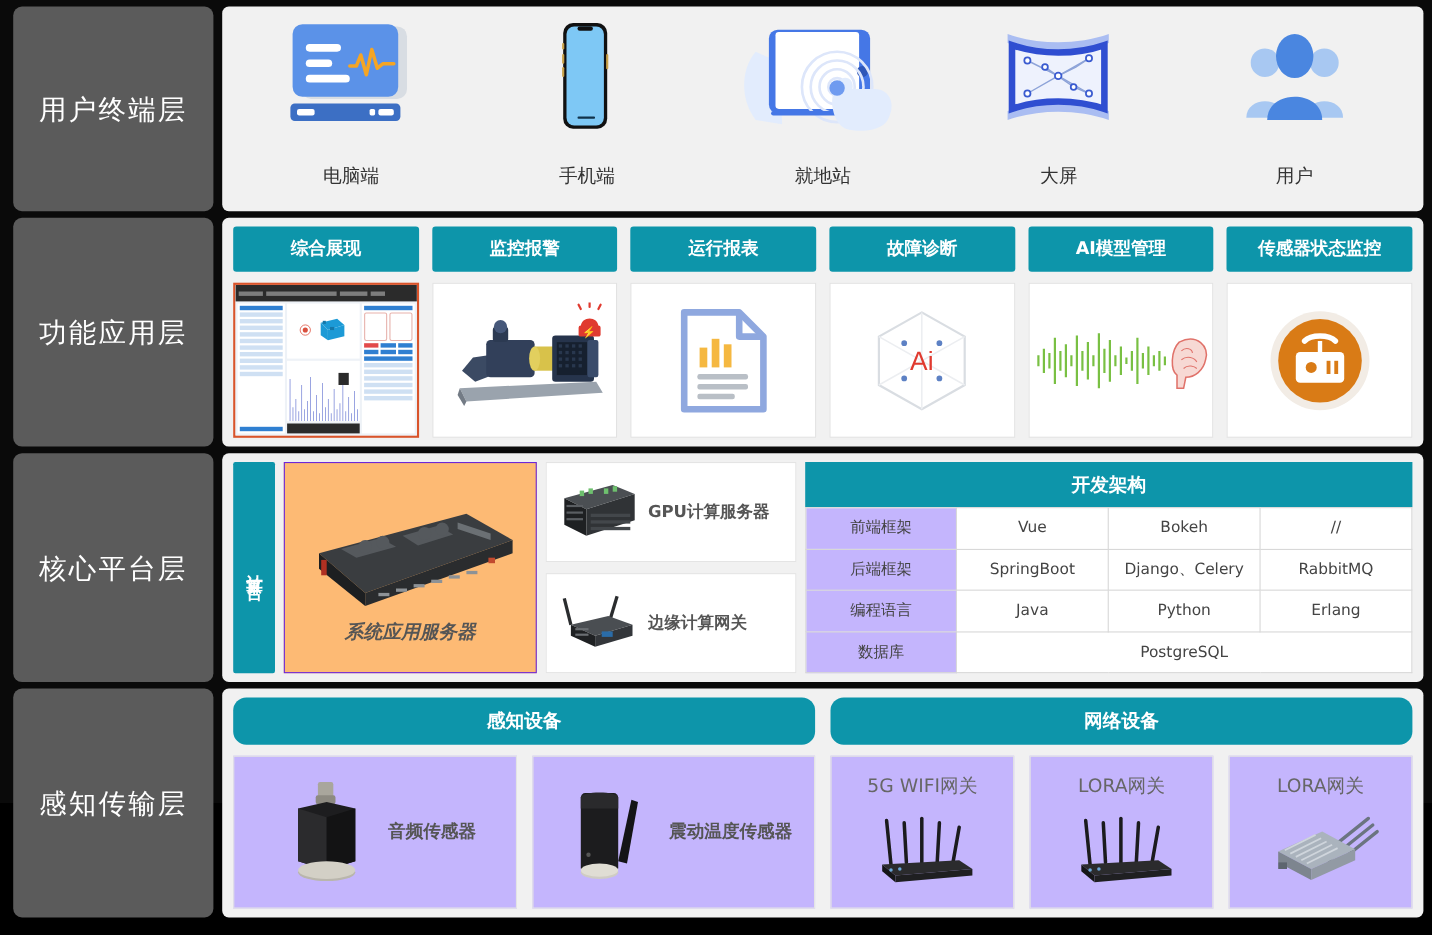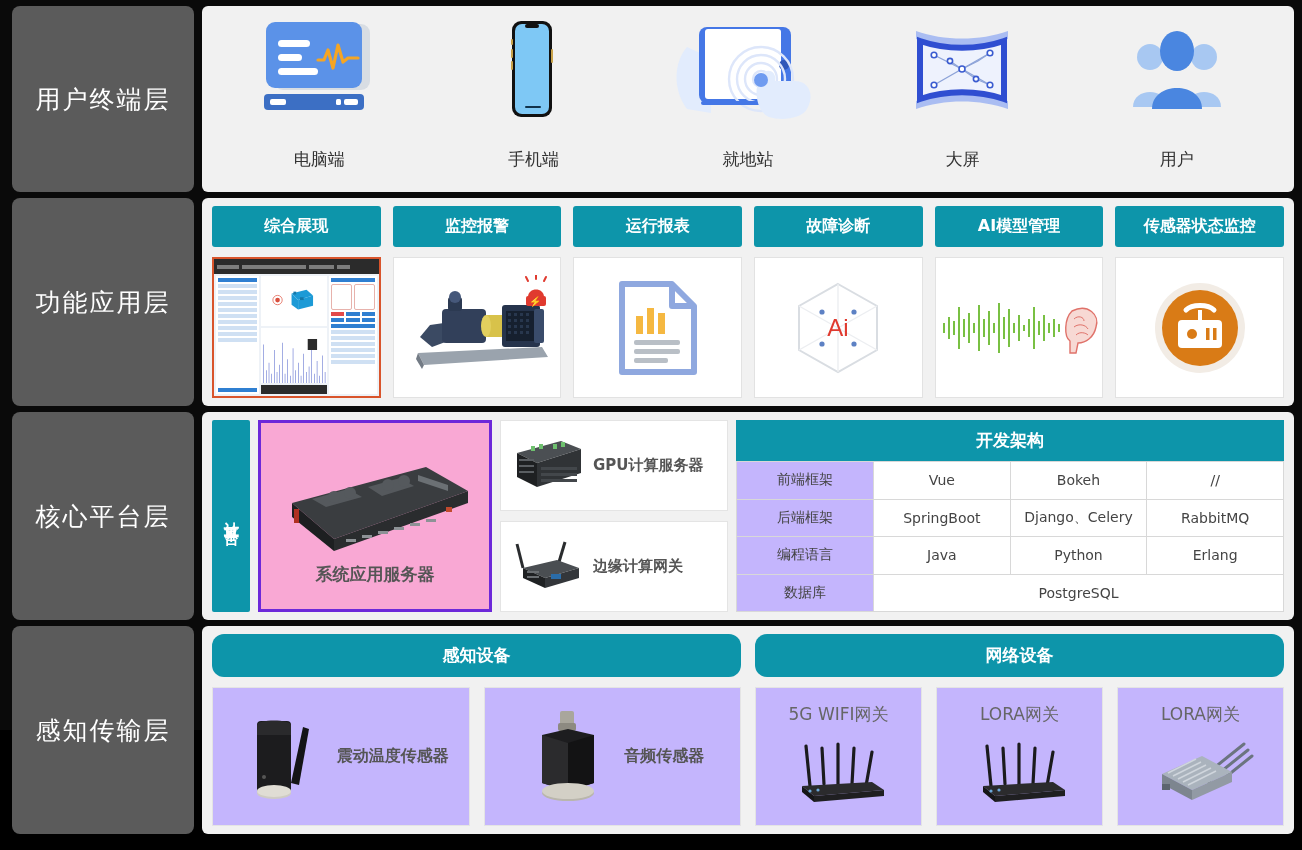--- a/index.html
+++ b/index.html
@@ -58,22 +58,22 @@
   .row3{height:208px;}
   .core{display:flex;gap:8px;flex:1;}
   .compute-bar{
     width:38px;flex:0 0 38px;background:#0d95aa;color:#fff;
     display:flex;align-items:center;justify-content:center;
     font-size:15px;font-weight:bold;line-height:1.25;
     writing-mode:vertical-rl;letter-spacing:3px;border-radius:2px;
     font-family:"DejaVu Sans","Liberation Sans",sans-serif;
   }
   .server-card{
-    width:228px;flex:0 0 228px;background:#f9a8d4;border:3px solid #6d28d9;
-    display:flex;flex-direction:column;align-items:center;justify-content:center;
+    width:228px;flex:0 0 228px;background:#fdba74;border:1px solid #6d28d9;
+    display:flex;flex-direction:column;align-items:center;justify-content:center;font-style:italic;
   }
   .server-card .cap{font-size:17px;color:#555;font-weight:bold;margin-top:4px;
     font-family:"DejaVu Sans","Liberation Sans",sans-serif;}
   .mid-col{width:228px;flex:0 0 228px;display:flex;flex-direction:column;gap:10px;}
   .mid-card{
     flex:1;background:#fff;border:1px solid #e4e4e4;
     display:flex;align-items:center;justify-content:flex-start;gap:6px;padding:0 8px;
   }
   .mid-card .cap{font-size:15px;color:#555;font-weight:bold;
     font-family:"DejaVu Sans","Liberation Sans",sans-serif;}
@@ -611,41 +611,41 @@
     <div class="layer-label">感知传输层</div>
     <div class="layer-body">
       <div class="sense">
 
         <div class="sense-group">
           <div class="sense-head">感知设备</div>
           <div class="sense-cards">
 
             <div class="sense-card">
               <svg width="96" height="104" viewBox="0 0 96 104">
-                <rect x="24" y="16" width="34" height="72" rx="4" fill="#1c1c1e"></rect>
-                <path d="M24 20 C24 14 58 14 58 20 L58 30 L24 30 Z" fill="#2a2a2c"></path>
-                <path d="M58 78 L66 80 L76 24 L70 22 Z" fill="#141416"></path>
-                <ellipse cx="41" cy="88" rx="17" ry="6" fill="#cfccc3"></ellipse>
-                <ellipse cx="41" cy="86" rx="17" ry="6" fill="#e0ddd4"></ellipse>
-                <circle cx="31" cy="72" r="2" fill="#555"></circle>
-              </svg>
-              <div class="cap">震动温度传感器</div>
-            </div>
-
-            <div class="sense-card">
-              <svg width="96" height="104" viewBox="0 0 96 104">
                 <rect x="40" y="6" width="14" height="14" rx="2" fill="#a9a69c"></rect>
                 <rect x="38" y="18" width="18" height="8" rx="2" fill="#8d8a81"></rect>
                 <polygon points="22,30 48,24 74,30 74,78 48,86 22,78" fill="#1d1d1f"></polygon>
                 <polygon points="22,30 48,38 48,86 22,78" fill="#2b2b2d"></polygon>
                 <polygon points="48,38 74,30 74,78 48,86" fill="#131314"></polygon>
                 <ellipse cx="48" cy="88" rx="26" ry="8" fill="#b9b6ac"></ellipse>
                 <ellipse cx="48" cy="86" rx="26" ry="8" fill="#d3d0c6"></ellipse>
               </svg>
               <div class="cap">音频传感器</div>
+            </div>
+
+            <div class="sense-card">
+              <svg width="96" height="104" viewBox="0 0 96 104">
+                <rect x="24" y="16" width="34" height="72" rx="4" fill="#1c1c1e"></rect>
+                <path d="M24 20 C24 14 58 14 58 20 L58 30 L24 30 Z" fill="#2a2a2c"></path>
+                <path d="M58 78 L66 80 L76 24 L70 22 Z" fill="#141416"></path>
+                <ellipse cx="41" cy="88" rx="17" ry="6" fill="#cfccc3"></ellipse>
+                <ellipse cx="41" cy="86" rx="17" ry="6" fill="#e0ddd4"></ellipse>
+                <circle cx="31" cy="72" r="2" fill="#555"></circle>
+              </svg>
+              <div class="cap">震动温度传感器</div>
             </div>
 
           </div>
         </div>
 
         <div class="sense-group">
           <div class="sense-head">网络设备</div>
           <div class="sense-cards">
 
             <div class="sense-card vert">

